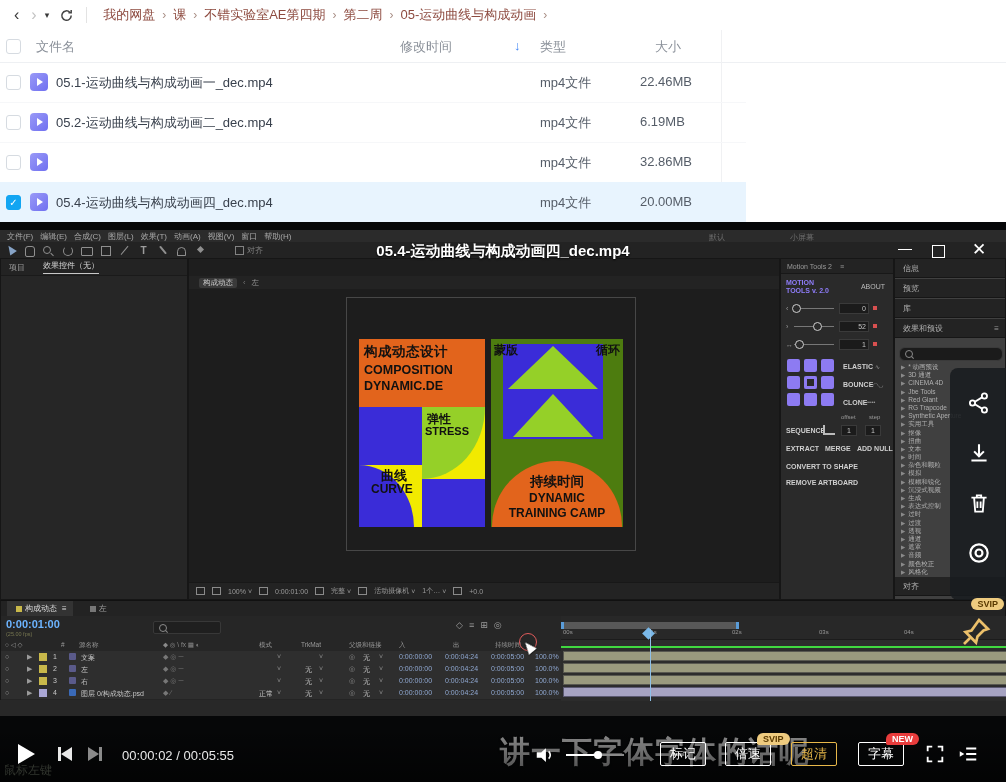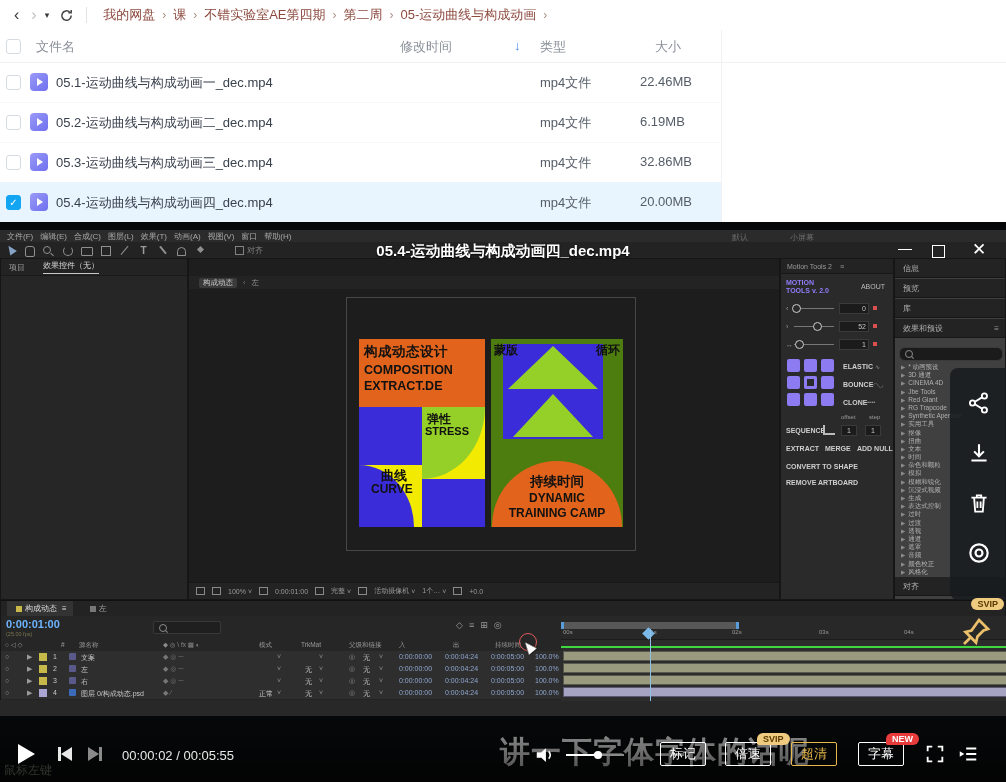--- a/index.html
+++ b/index.html
@@ -21,21 +21,21 @@
          font-size:13px;color:#8a9099;}
   .cb{position:absolute;left:6px;top:50%;margin-top:-7px;width:13px;height:13px;border:1px solid #d6dbe1;
       border-radius:3px;background:#fff;cursor:pointer;}
   .cb.checked{background:#12a5f2;border-color:#12a5f2;color:#fff;font-size:10px;line-height:13px;text-align:center;}
   .h-name{position:absolute;left:36px;top:8px;}
   .h-time{position:absolute;left:400px;top:8px;}
   .h-sort{position:absolute;left:514px;top:8px;color:#3f85f4;font-size:13px;font-weight:bold;cursor:pointer;}
   .h-type{position:absolute;left:540px;top:8px;}
   .h-size{position:absolute;left:655px;top:8px;}
   .colline{position:absolute;left:721px;top:0;width:1px;height:192px;background:#f0f1f3;}
-  .frow{position:absolute;left:0;width:721px;height:40px;border-bottom:1px solid #f6f7f9;cursor:pointer;}
+  .frow{position:absolute;left:0;width:721px;height:40px;border-bottom:1px solid #f6f7f9;cursor:pointer;padding-left:25px;}
   .frow.sel{background:#e8f4fe;}
   .ficon{position:absolute;left:30px;top:11px;width:18px;height:18px;border-radius:4px;
          background:linear-gradient(135deg,#9a9af7,#6f6ff0);}
   .ftri{position:absolute;left:7px;top:5px;width:0;height:0;border-left:6px solid #fff;
         border-top:4px solid transparent;border-bottom:4px solid transparent;}
   .fname{position:absolute;left:56px;top:12px;font-size:13px;color:#39414d;}
   .ftype{position:absolute;left:540px;top:12px;font-size:13px;color:#555d68;text-align:center;}
   .fsize{position:absolute;left:640px;top:12px;font-size:13px;color:#555d68;}
 
   
@@ -287,21 +287,20 @@
         </span>
       <span class="fname">05.2-运动曲线与构成动画二_dec.mp4</span>
       <span class="ftype">mp4文件</span>
       <span class="fsize">6.19MB</span>
     </div>
     <div class="frow" style="top:142px;">
       <span class="cb"></span>
       <span class="ficon">
           <i class="ftri"></i>
         </span>
-      <span class="fname">05.3-运动曲线与构成动画三_dec.mp4</span>
       <span class="ftype">mp4文件</span>
       <span class="fsize">32.86MB</span>
     </div>
     <div class="frow sel" style="top:182px;">
       <span class="cb checked">✓</span>
       <span class="ficon">
           <i class="ftri"></i>
         </span>
       <span class="fname">05.4-运动曲线与构成动画四_dec.mp4</span>
       <span class="ftype">mp4文件</span>
@@ -317,21 +316,21 @@
         <span>文件(F)</span>
         <span>编辑(E)</span>
         <span>合成(C)</span>
         <span>图层(L)</span>
         <span>效果(T)</span>
         <span>动画(A)</span>
         <span>视图(V)</span>
         <span>窗口</span>
         <span>帮助(H)</span>
       </div>
-      <span class="ws" style="left:732px;">默认</span>
+      <span class="ws" style="left:709px;">默认</span>
       <span class="ws" style="left:790px;">小屏幕</span>
 
       <div class="ae-toolbar">
         <span class="ti tl-select">
             <i></i>
           </span>
         <span class="ti tl-hand">
             <i></i>
           </span>
         <span class="ti tl-zoom">
@@ -379,21 +378,21 @@
           <span style="margin-left:6px;">左</span>
         </div>
 
         <div class="viewport">
           <div class="guide"></div>
 
           <div class="card cardL">
             <div class="orangeHead">
               <div class="oh1">构成动态设计</div>
               <div class="oh2">COMPOSITION</div>
-              <div class="oh3">EXTRACT.DE</div>
+              <div class="oh3">DYNAMIC.DE</div>
             </div>
             <div class="cellBlue1"></div>
             <div class="cellGreen"></div>
             <div class="elastic-cn">弹性</div>
             <div class="elastic-en">STRESS</div>
             <div class="cellBlue2"></div>
             <div class="quarterBlue"></div>
             <div class="curve-cn">曲线</div>
             <div class="curve-en">CURVE</div>
           </div>

